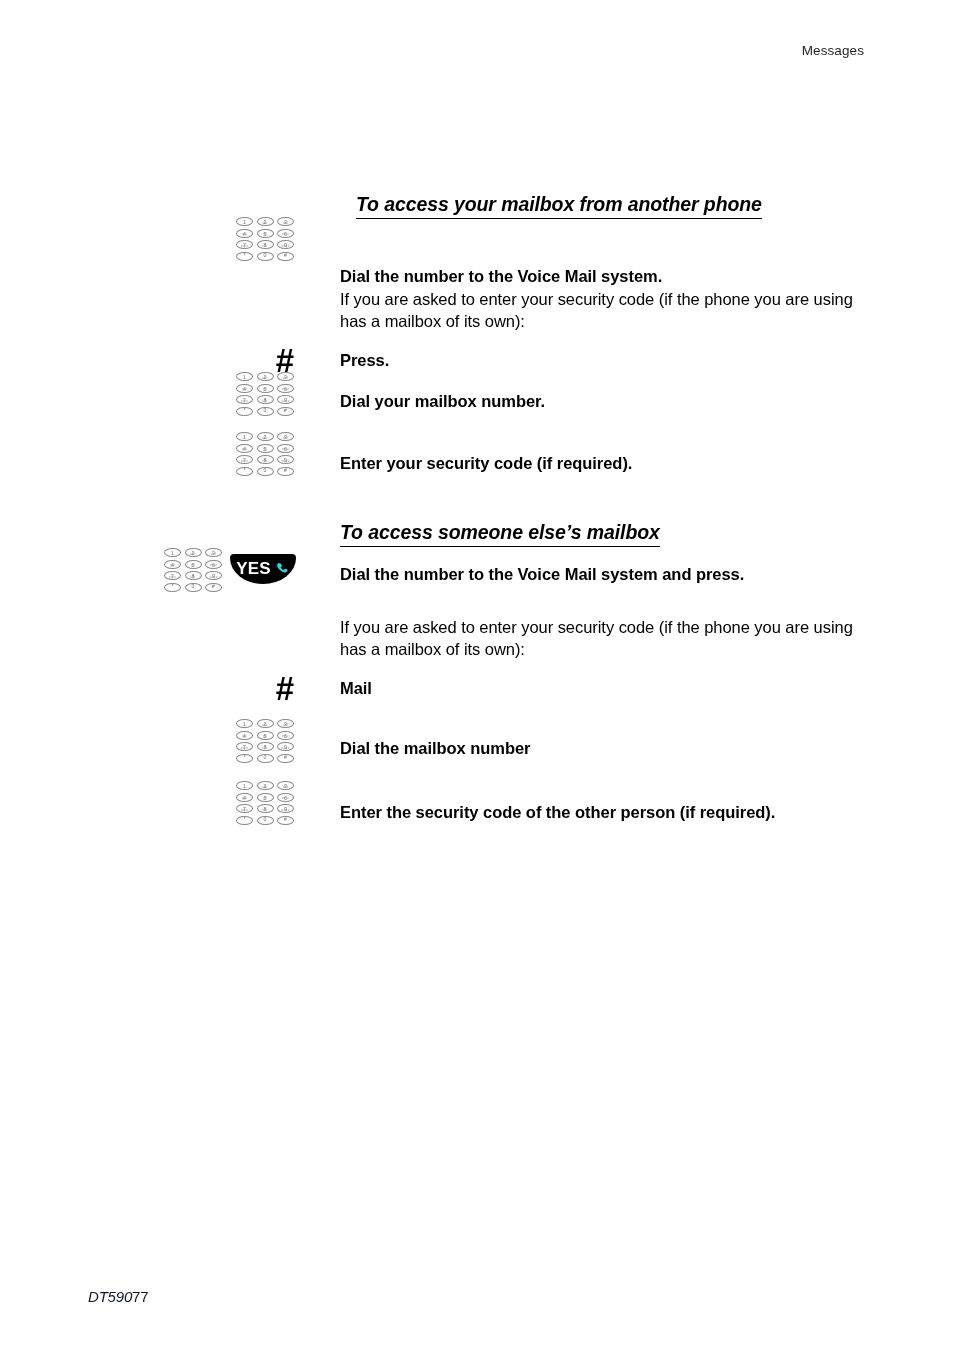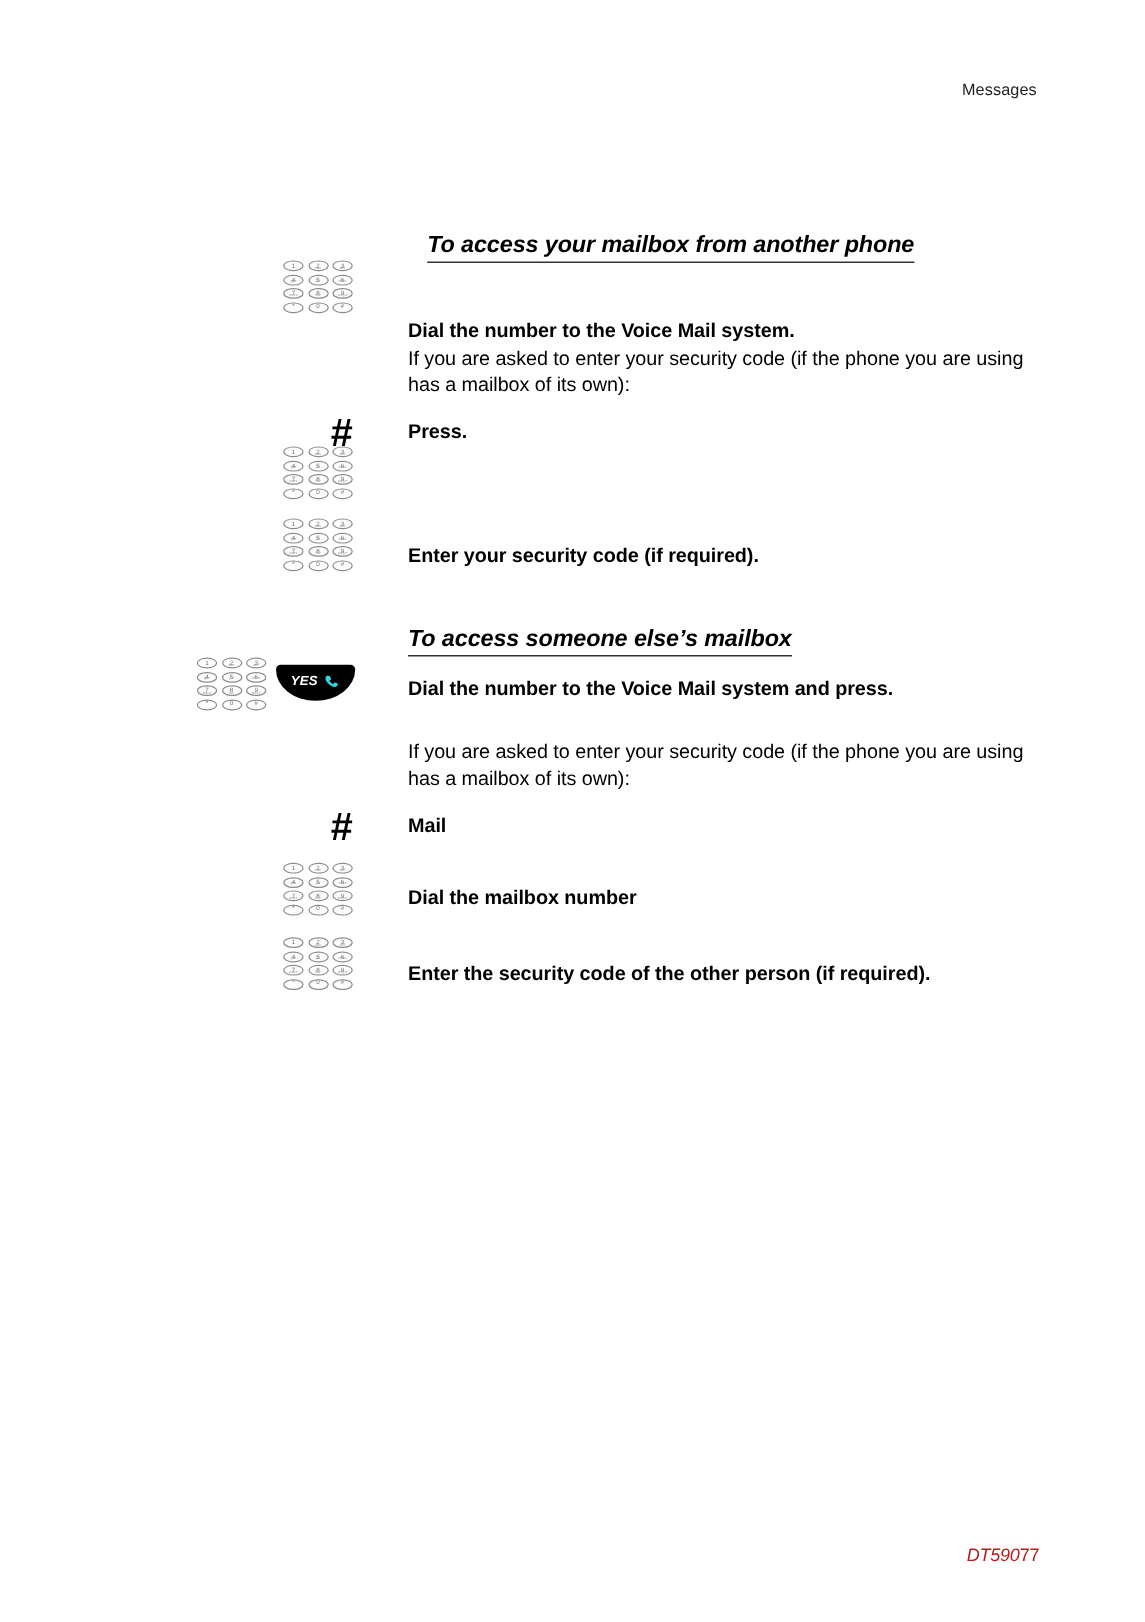--- a/index.html
+++ b/index.html
@@ -13,21 +13,21 @@
     height: 1352px;
     position: relative;
     font-family: "Liberation Sans", sans-serif;
     color: #000000;
     overflow: hidden;
   }
 
   
   .page-header {
     position: absolute;
-    top: 67px;
+    top: 43px;
     right: 90px;
     font-size: 13.5px;
     color: #231f20;
     letter-spacing: .1px;
   }
 
   
   .content {
     position: absolute;
     left: 0;
@@ -139,43 +139,42 @@
     background: #000000;
     border-radius: 4px 4px 33px 33px / 4px 4px 26px 26px;
     display: flex;
     align-items: center;
     justify-content: center;
     gap: 4px;
     padding-bottom: 2px;
   }
   .yes-key .yes-label {
     color: #ffffff;
-    font-size: 11px;
-    font-style: italic;
+    font-size: 17px;
     font-weight: bold;
     letter-spacing: 0.2px;
     line-height: 1;
   }
   .yes-key .handset {
     width: 15px;
     height: 15px;
     display: block;
   }
 
   
   .page-footer {
     position: absolute;
     left: 88px;
     right: 88px;
     bottom: 47px;
     display: flex;
-    justify-content: flex-end;
+    justify-content: flex-start;
     align-items: baseline;
     font-size: 15px;
-    color: #b91c1c;
+    color: #0f172a;
   }
   .footer-doc {
     font-style: italic;
     letter-spacing: -0.2px;
   }
   .footer-page {
     letter-spacing: -0.2px;
   }
 </style>
 </head>
@@ -319,20 +318,21 @@
           <span class="key">
               <span class="glyph">0</span>
             </span>
           <span class="key">
               <span class="glyph">#</span>
             </span>
         </span>
       </span>
     </div>
     <div class="text-col" style="top:20px;">
+      <p class="lead">Dial your mailbox number.</p>
     </div>
   </div>
 
   <div class="block" style="left:0; top:431px;">
     <div class="icon-gutter" style="left:236px; top:0;">
       <span class="keypad">
         <span class="keypad-row">
           <span class="key num">
               <span class="glyph">1</span>
             </span>

